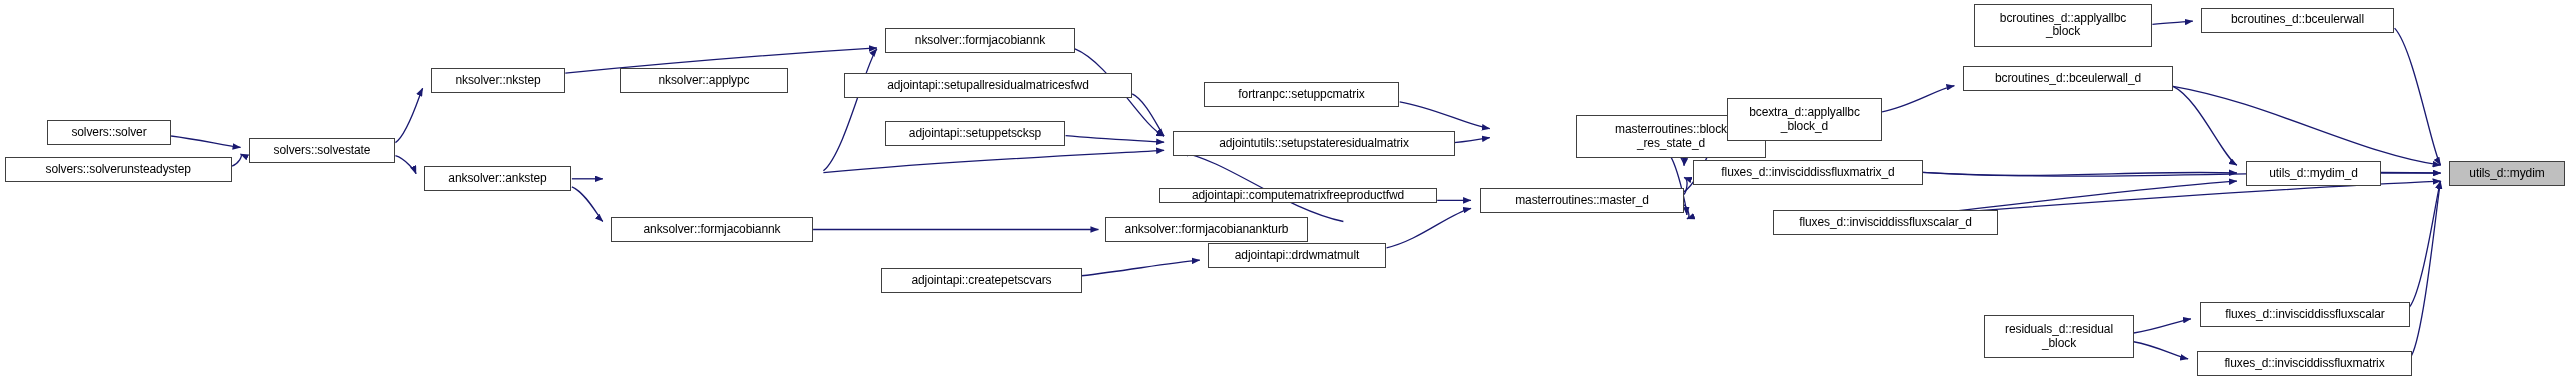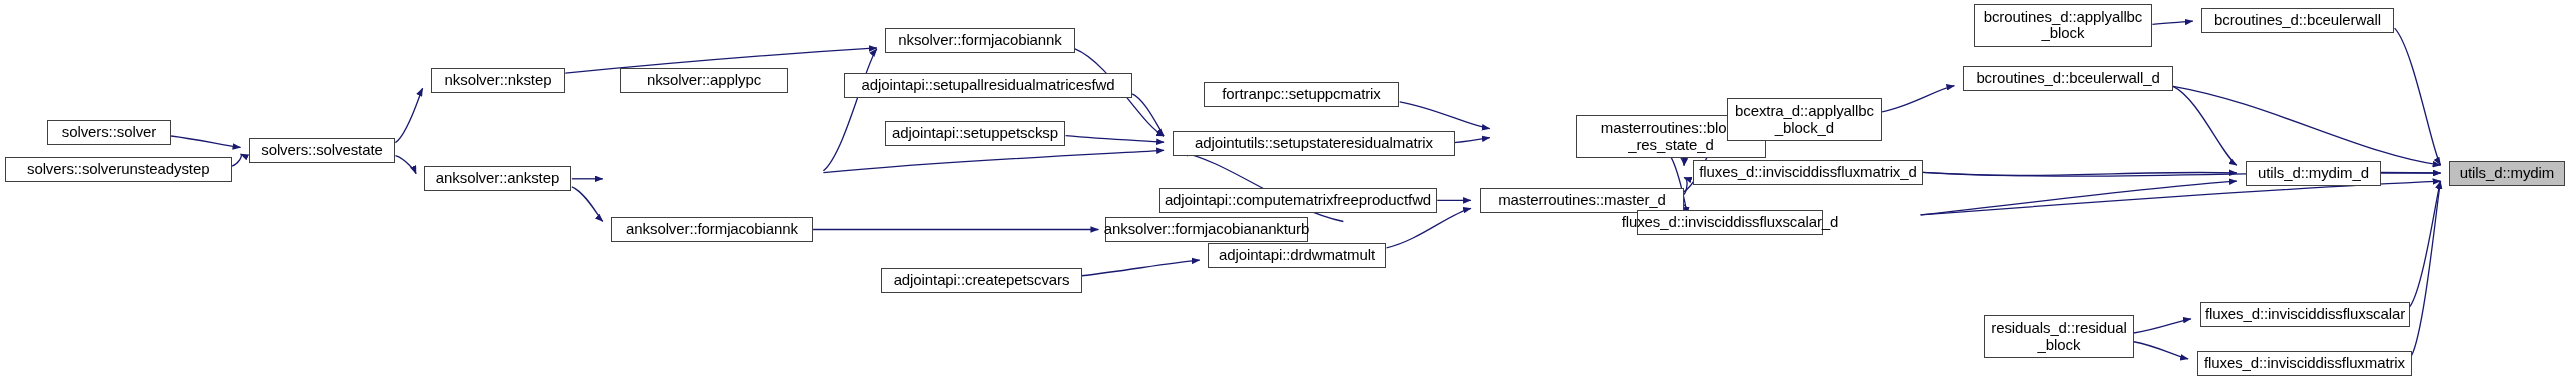--- a/index.html
+++ b/index.html
@@ -34,21 +34,21 @@
   .node {
     position: absolute;
     box-sizing: border-box;
     border: 0.9px solid #404040;
     background: #ffffff;
     color: #000000;
     display: flex;
     align-items: center;
     justify-content: center;
     text-align: center;
-    font-size: 15px;
+    font-size: 12px;
     line-height: 1.12;
     letter-spacing: -0.1px;
     white-space: pre-line;
     padding: 0 4.7px;
     cursor: pointer;
   }
   .node.focus {
     background: #bfbfbf;
     border-color: #404040;
   }
@@ -112,28 +112,28 @@
       <div class="node" style="left: 620px; top: 68px; width: 168px; height: 25px;">nksolver::applypc</div>
       <div class="node" style="left: 611px; top: 217px; width: 202px; height: 25px;">anksolver::formjacobiannk</div>
       <div class="node" style="left: 881px; top: 268px; width: 201px; height: 25px;">adjointapi::createpetscvars</div>
       <div class="node" style="left: 885px; top: 28px; width: 190px; height: 25px;">nksolver::formjacobiannk</div>
       <div class="node" style="left: 844px; top: 73px; width: 288px; height: 25px;">adjointapi::setupallresidualmatricesfwd</div>
       <div class="node" style="left: 885px; top: 121px; width: 180px; height: 25px;">adjointapi::setuppetscksp</div>
       <div class="node" style="left: 1105px; top: 217px; width: 203px; height: 25px;">anksolver::formjacobianankturb</div>
       <div class="node" style="left: 1208px; top: 243px; width: 178px; height: 25px;">adjointapi::drdwmatmult</div>
       <div class="node" style="left: 1173px; top: 131px; width: 282px; height: 25px;">adjointutils::setupstateresidualmatrix</div>
       <div class="node" style="left: 1204px; top: 82px; width: 195px; height: 25px;">fortranpc::setuppcmatrix</div>
-      <div class="node" style="left: 1159px; top: 188px; width: 278px; height: 25px;">adjointapi::computematrixfreeproductfwd</div>
+      <div class="node" style="left: 1159px; top: 188px; width: 278px; height: 15px;">adjointapi::computematrixfreeproductfwd</div>
       <div class="node" style="left: 1576px; top: 115px; width: 190px; height: 43px;">masterroutines::block
 _res_state_d</div>
       <div class="node" style="left: 1480px; top: 188px; width: 204px; height: 25px;">masterroutines::master_d</div>
       <div class="node" style="left: 1693px; top: 160px; width: 230px; height: 25px;">fluxes_d::invisciddissfluxmatrix_d</div>
       <div class="node" style="left: 1727px; top: 98px; width: 155px; height: 43px;">bcextra_d::applyallbc
 _block_d</div>
-      <div class="node" style="left: 1637px; top: 210px; width: 186px; height: 25px;">fluxes_d::invisciddissfluxscalar_d</div>
+      <div class="node" style="left: 1773px; top: 210px; width: 225px; height: 25px;">fluxes_d::invisciddissfluxscalar_d</div>
       <div class="node" style="left: 1974px; top: 3.8px; width: 178px; height: 43px;">bcroutines_d::applyallbc
 _block</div>
       <div class="node" style="left: 2201px; top: 7.5px; width: 193px; height: 25px;">bcroutines_d::bceulerwall</div>
       <div class="node" style="left: 1963px; top: 66px; width: 210px; height: 25px;">bcroutines_d::bceulerwall_d</div>
       <div class="node" style="left: 2246px; top: 161px; width: 135px; height: 25px;">utils_d::mydim_d</div>
       <div class="node focus" style="left: 2449px; top: 161px; width: 116px; height: 25px;">utils_d::mydim</div>
       <div class="node" style="left: 1984px; top: 315px; width: 150px; height: 43px; text-align: center;">residuals_d::residual
 _block</div>
       <div class="node" style="left: 2200px; top: 302px; width: 210px; height: 25px;">fluxes_d::invisciddissfluxscalar</div>
       <div class="node" style="left: 2197px; top: 351px; width: 215px; height: 25px; text-align: right;">fluxes_d::invisciddissfluxmatrix</div>

